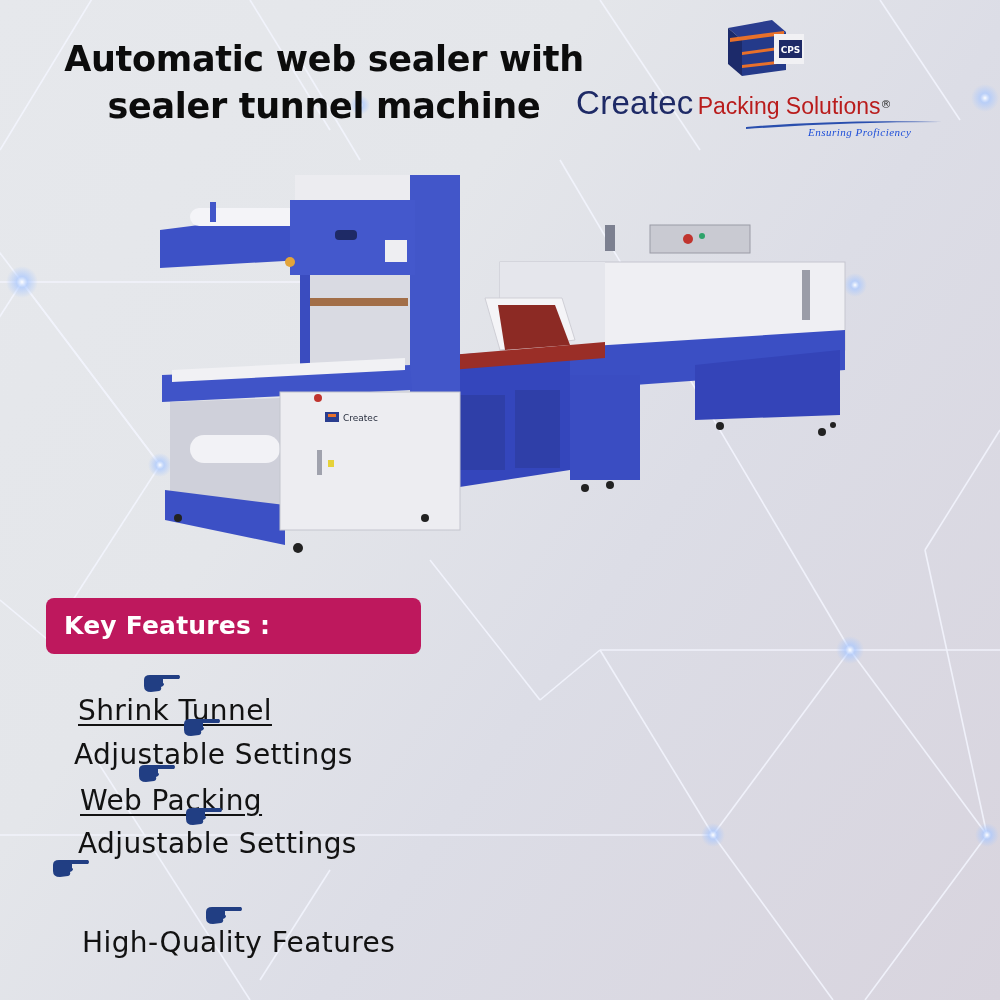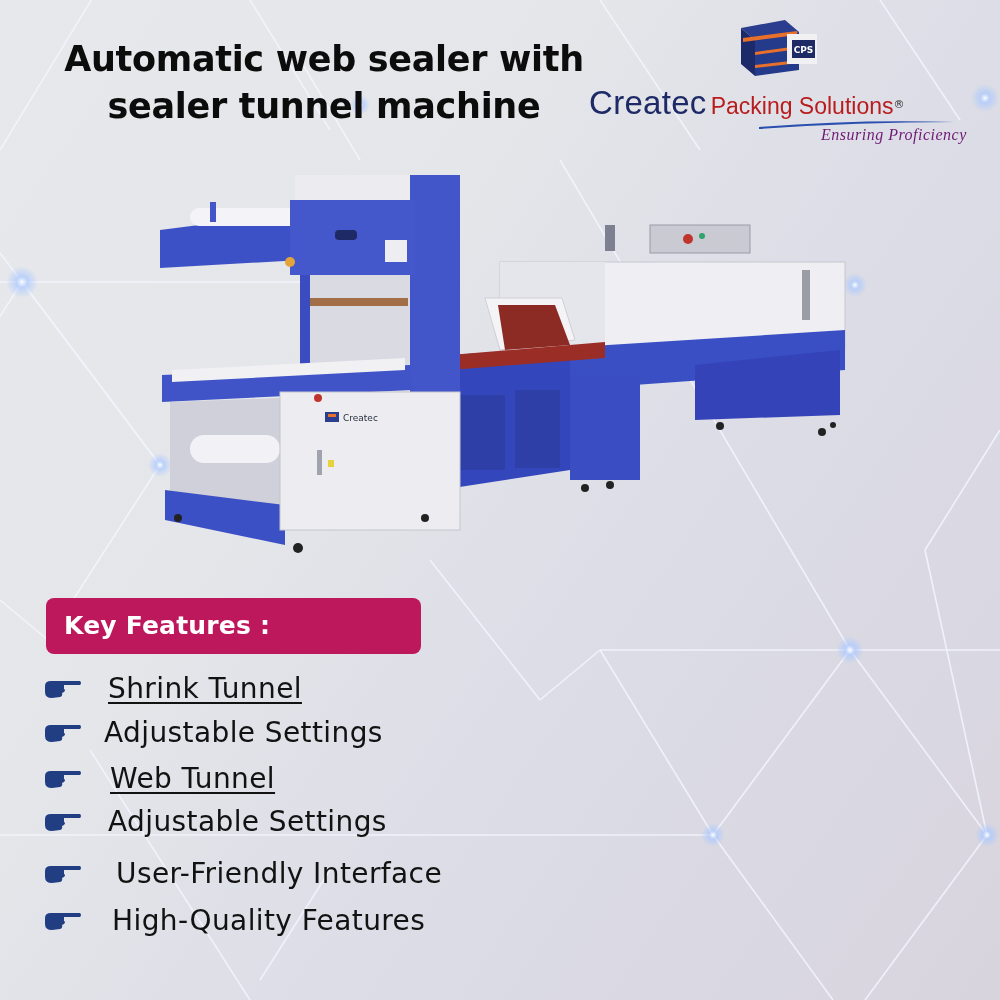--- a/index.html
+++ b/index.html
@@ -17,61 +17,61 @@
     text-align: center;
     font-family: "DejaVu Sans", sans-serif;
     font-weight: bold;
     font-size: 35px;
     line-height: 47px;
     color: #0c0c0c;
     letter-spacing: -0.3px;
     padding-left: 8px;
   }
 
-  .logo { left: 587px; top: 18px; width: 380px; height: 130px; }
+  .logo { left: 574px; top: 18px; width: 380px; height: 130px; }
   .logo-mark { position: absolute; left: 150px; top: 0; width: 82px; height: 60px; }
   .logo-text {
     position: absolute; left: 2px; top: 66px; white-space: nowrap;
     color: #1f2a63;
   }
   .logo-text .brand {
     font-family: "Liberation Sans", sans-serif;
     font-size: 33px; font-weight: normal; color: #1e2a66; letter-spacing: 0.3px;
   }
   .logo-text .sub {
     font-family: "Liberation Sans", sans-serif;
     font-size: 23px; color: #b91c1c; margin-left: 4px;
   }
   .logo-text .reg { font-size: 11px; vertical-align: super; color: #333; }
   .logo-swoosh { position: absolute; left: 170px; top: 100px; width: 200px; height: 12px; }
   .logo-tagline {
     position: absolute; left: 234px; top: 108px;
     font-family: "Liberation Serif", serif; font-style: italic;
-    font-size: 16px; color: #701a75; letter-spacing: 0.5px;
+    font-size: 11px; color: #1d4ed8; letter-spacing: 0.5px;
   }
 
   .machine { left: 150px; top: 170px; width: 710px; height: 390px; }
 
   .badge {
     left: 46px; top: 598px; width: 375px; height: 56px;
     background: #be185d;
     border-radius: 8px;
     color: #ffffff;
     font-weight: bold;
     font-size: 25px;
     line-height: 56px;
     padding-left: 18px;
     letter-spacing: 0.2px;
   }
 
   .features { left: 44px; top: 0; width: 560px; }
   .feature {
-    position: absolute; left: 0; display: flex; align-items: center; white-space: nowrap;
+    position: absolute; left: 8px; display: flex; align-items: center; white-space: nowrap;
     font-family: "DejaVu Sans", sans-serif;
-    font-size: 28px; color: #121212; letter-spacing: 0.4px;
+    font-size: 28px; color: #121212; letter-spacing: 0.4px; flex-direction: column;
   }
   .feature .hand { width: 38px; height: 22px; flex: none; }
   .feature .label { margin-left: var(--gap, 24px); }
   .feature.underline .label { text-decoration: underline; text-decoration-thickness: 2px; text-underline-offset: 4px; }
 </style>
 </head>
 <body>
 
 <svg class="bg-lines" viewBox="0 0 1000 1000">
   <defs>
@@ -214,33 +214,32 @@
   <div class="feature" style="top:716px; --gap:22px;">
     <svg class="hand" viewBox="0 0 38 22">
         <path d="M1,8 Q1,3 7,3 L36,3 Q38,5 36,7 L20,7 L20,11 Q22,12 20,14 L18,15 Q19,18 16,19 L8,20 Q1,20 1,14 Z" fill="#213e83"></path>
       </svg>
     <span class="label">Adjustable Settings</span>
   </div>
   <div class="feature underline" style="top:762px; --gap:28px;">
     <svg class="hand" viewBox="0 0 38 22">
         <path d="M1,8 Q1,3 7,3 L36,3 Q38,5 36,7 L20,7 L20,11 Q22,12 20,14 L18,15 Q19,18 16,19 L8,20 Q1,20 1,14 Z" fill="#213e83"></path>
       </svg>
-    <span class="label">Web Tunnel</span>
+    <span class="label">Web Packing</span>
   </div>
   <div class="feature" style="top:805px; --gap:26px;">
     <svg class="hand" viewBox="0 0 38 22">
         <path d="M1,8 Q1,3 7,3 L36,3 Q38,5 36,7 L20,7 L20,11 Q22,12 20,14 L18,15 Q19,18 16,19 L8,20 Q1,20 1,14 Z" fill="#213e83"></path>
       </svg>
     <span class="label">Adjustable Settings</span>
   </div>
   <div class="feature" style="top:857px; --gap:34px;">
     <svg class="hand" viewBox="0 0 38 22">
         <path d="M1,8 Q1,3 7,3 L36,3 Q38,5 36,7 L20,7 L20,11 Q22,12 20,14 L18,15 Q19,18 16,19 L8,20 Q1,20 1,14 Z" fill="#213e83"></path>
       </svg>
-    <span class="label">User-Friendly Interface</span>
   </div>
   <div class="feature" style="top:904px; --gap:30px;">
     <svg class="hand" viewBox="0 0 38 22">
         <path d="M1,8 Q1,3 7,3 L36,3 Q38,5 36,7 L20,7 L20,11 Q22,12 20,14 L18,15 Q19,18 16,19 L8,20 Q1,20 1,14 Z" fill="#213e83"></path>
       </svg>
     <span class="label">High-Quality Features</span>
   </div>
 </div>
 
 </body></html>

